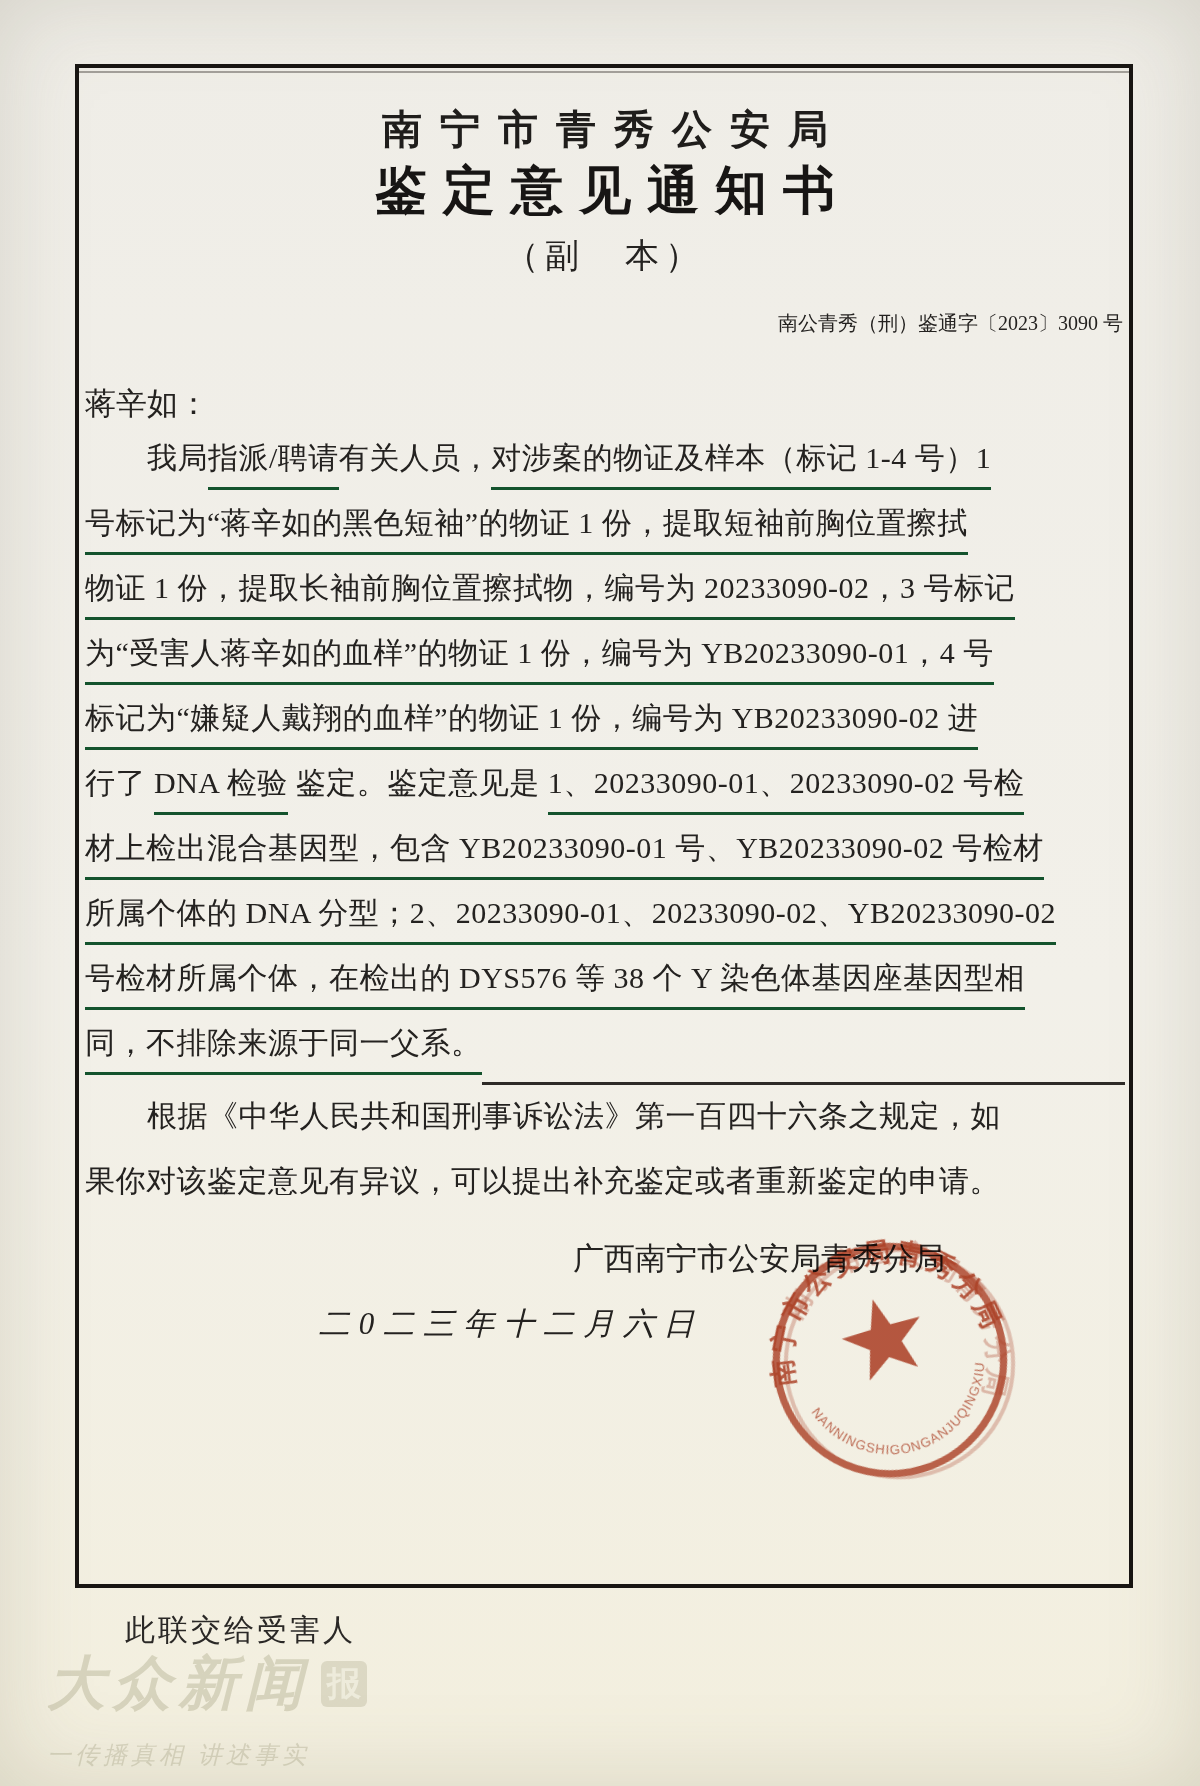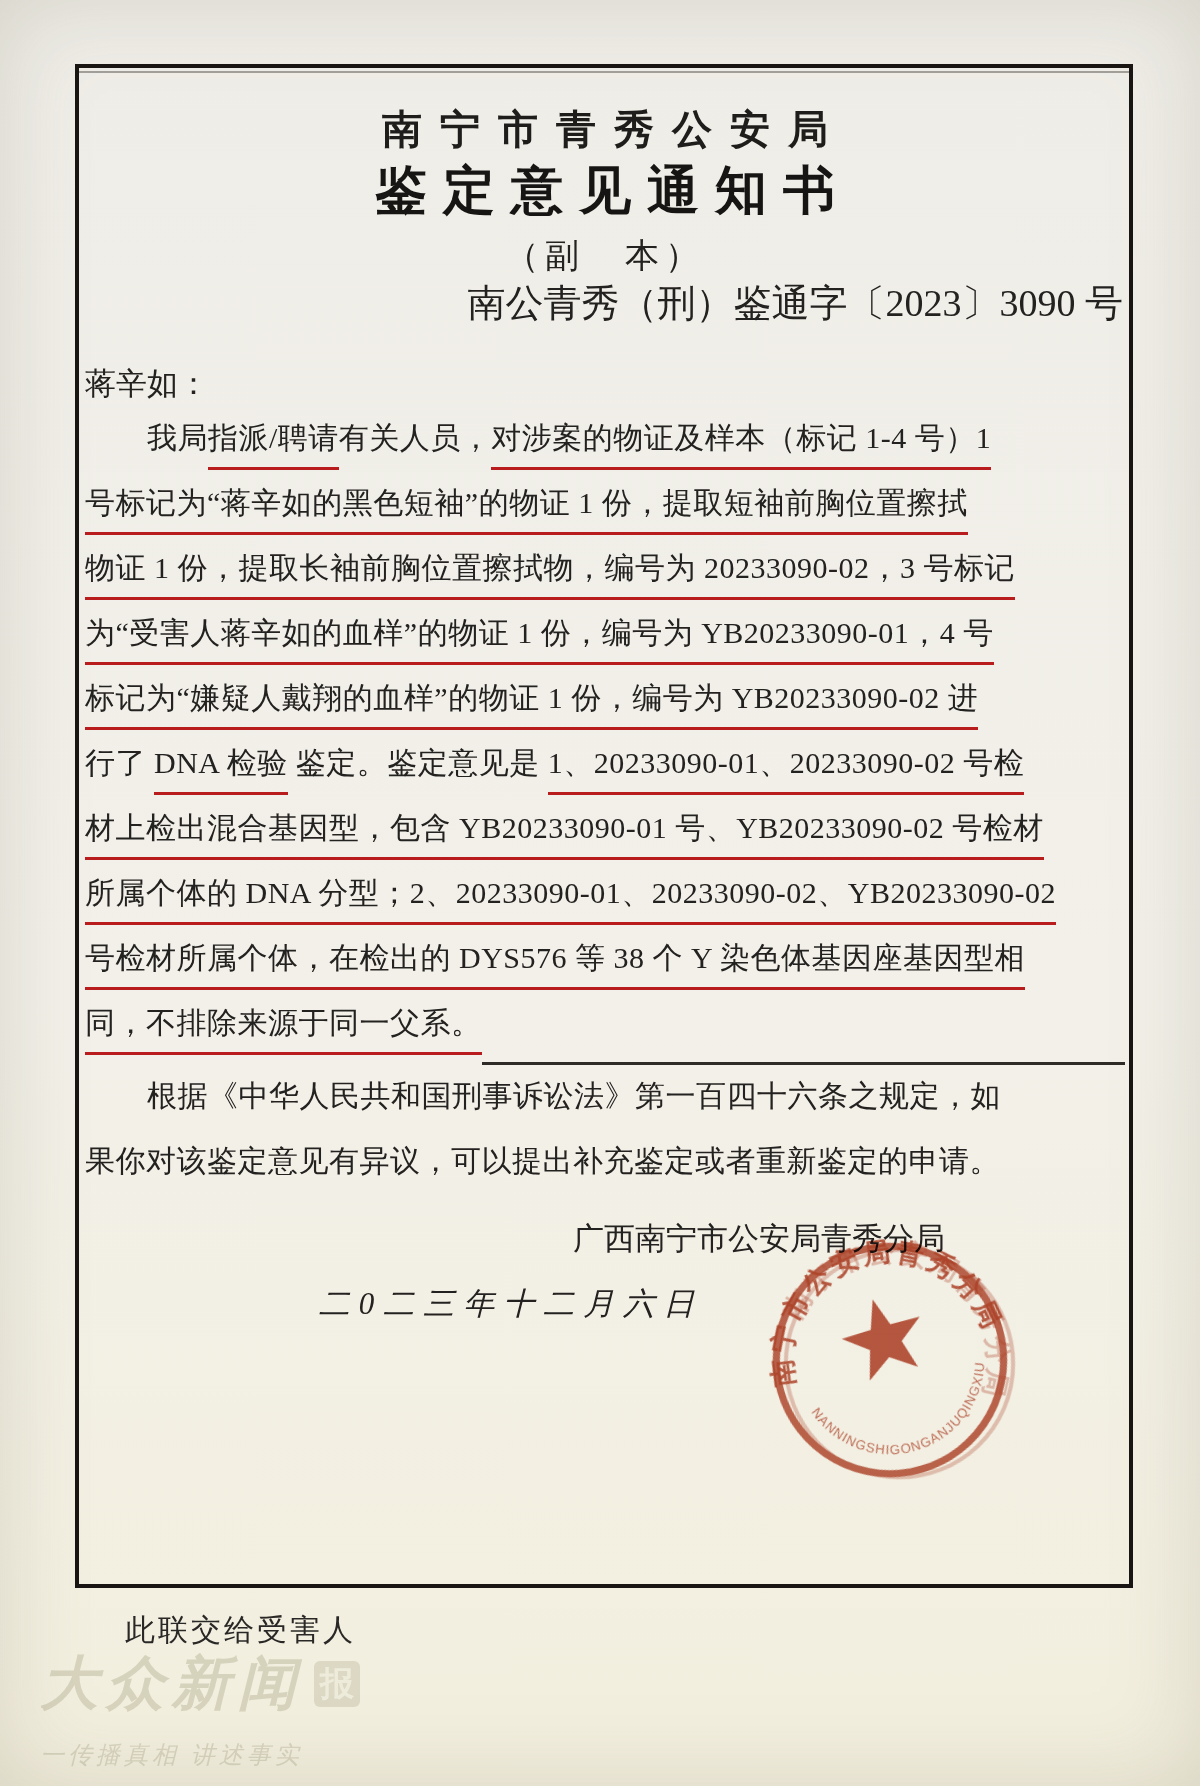--- a/index.html
+++ b/index.html
@@ -32,37 +32,37 @@
   .doc-title{
     margin-top:6px; height:62px; line-height:62px;
     text-align:center; font-size:52px; font-weight:700; letter-spacing:16px;
     text-indent:16px; color:#171514;
   }
   .copy-label{
     margin-top:12px; height:44px; line-height:44px;
     text-align:center; font-size:34px; letter-spacing:6px; color:#242220;
   }
   .doc-number{
-    margin-top:4px; height:42px; line-height:42px;
-    text-align:right; font-size:38px; padding-right:2px; color:#242220;
+    margin-top:24px; height:42px; line-height:42px;
+    text-align:right; font-size:20px; padding-right:2px; color:#242220;
   }
   .recipient{
     margin-top:40px; height:40px; line-height:40px;
     font-size:31px; color:#242220;
   }
   .body-lines{ margin-top:14px; }
   .line{
     display:flex; align-items:flex-start; height:65px;
     font-size:30px; letter-spacing:.5px; white-space:pre; color:#242220;
   }
   .line.indent{ padding-left:62px; }
   .line.gap{ margin-top:8px; }
   .seg{ white-space:pre; line-height:1.35; }
   .seg.u{
-    border-bottom:3px solid #b91c1c;
+    border-bottom:3px solid #14532d;
     padding-bottom:8px; margin-bottom:-11px;
   }
   .seg.grow{
     flex:1; align-self:flex-end; margin-bottom:3px;
     border-bottom:3px solid #2e2b27; padding-bottom:0;
   }
   .sig-line{
     height:65px; line-height:65px; text-align:right;
     font-size:31px; padding-right:180px; color:#242220;
   }
@@ -73,21 +73,21 @@
   .footer-note{
     position:absolute; left:125px; top:1610px;
     font-size:30px; letter-spacing:3px; color:#2a2826;
   }
   .seal{
     position:absolute; left:753px; top:1223px; width:274px; height:274px;
     mix-blend-mode:multiply; filter:blur(.5px);
     transform:rotate(-16deg); z-index:5;
   }
   .watermark{
-    position:absolute; left:40px; top:1645px; z-index:2;
+    position:absolute; left:47px; top:1645px; z-index:2;
   }
   .wm-row{ display:flex; align-items:center; gap:10px; }
   .wm-logo{
     font-size:58px; font-weight:700; font-style:italic; letter-spacing:8px;
     color:rgba(150,146,110,.30);
     font-family:"Liberation Serif","DejaVu Serif",serif;
   }
   .wm-badge{
     width:46px; height:46px; border-radius:6px;
     background:rgba(150,146,110,.25); color:rgba(245,243,230,.7);

